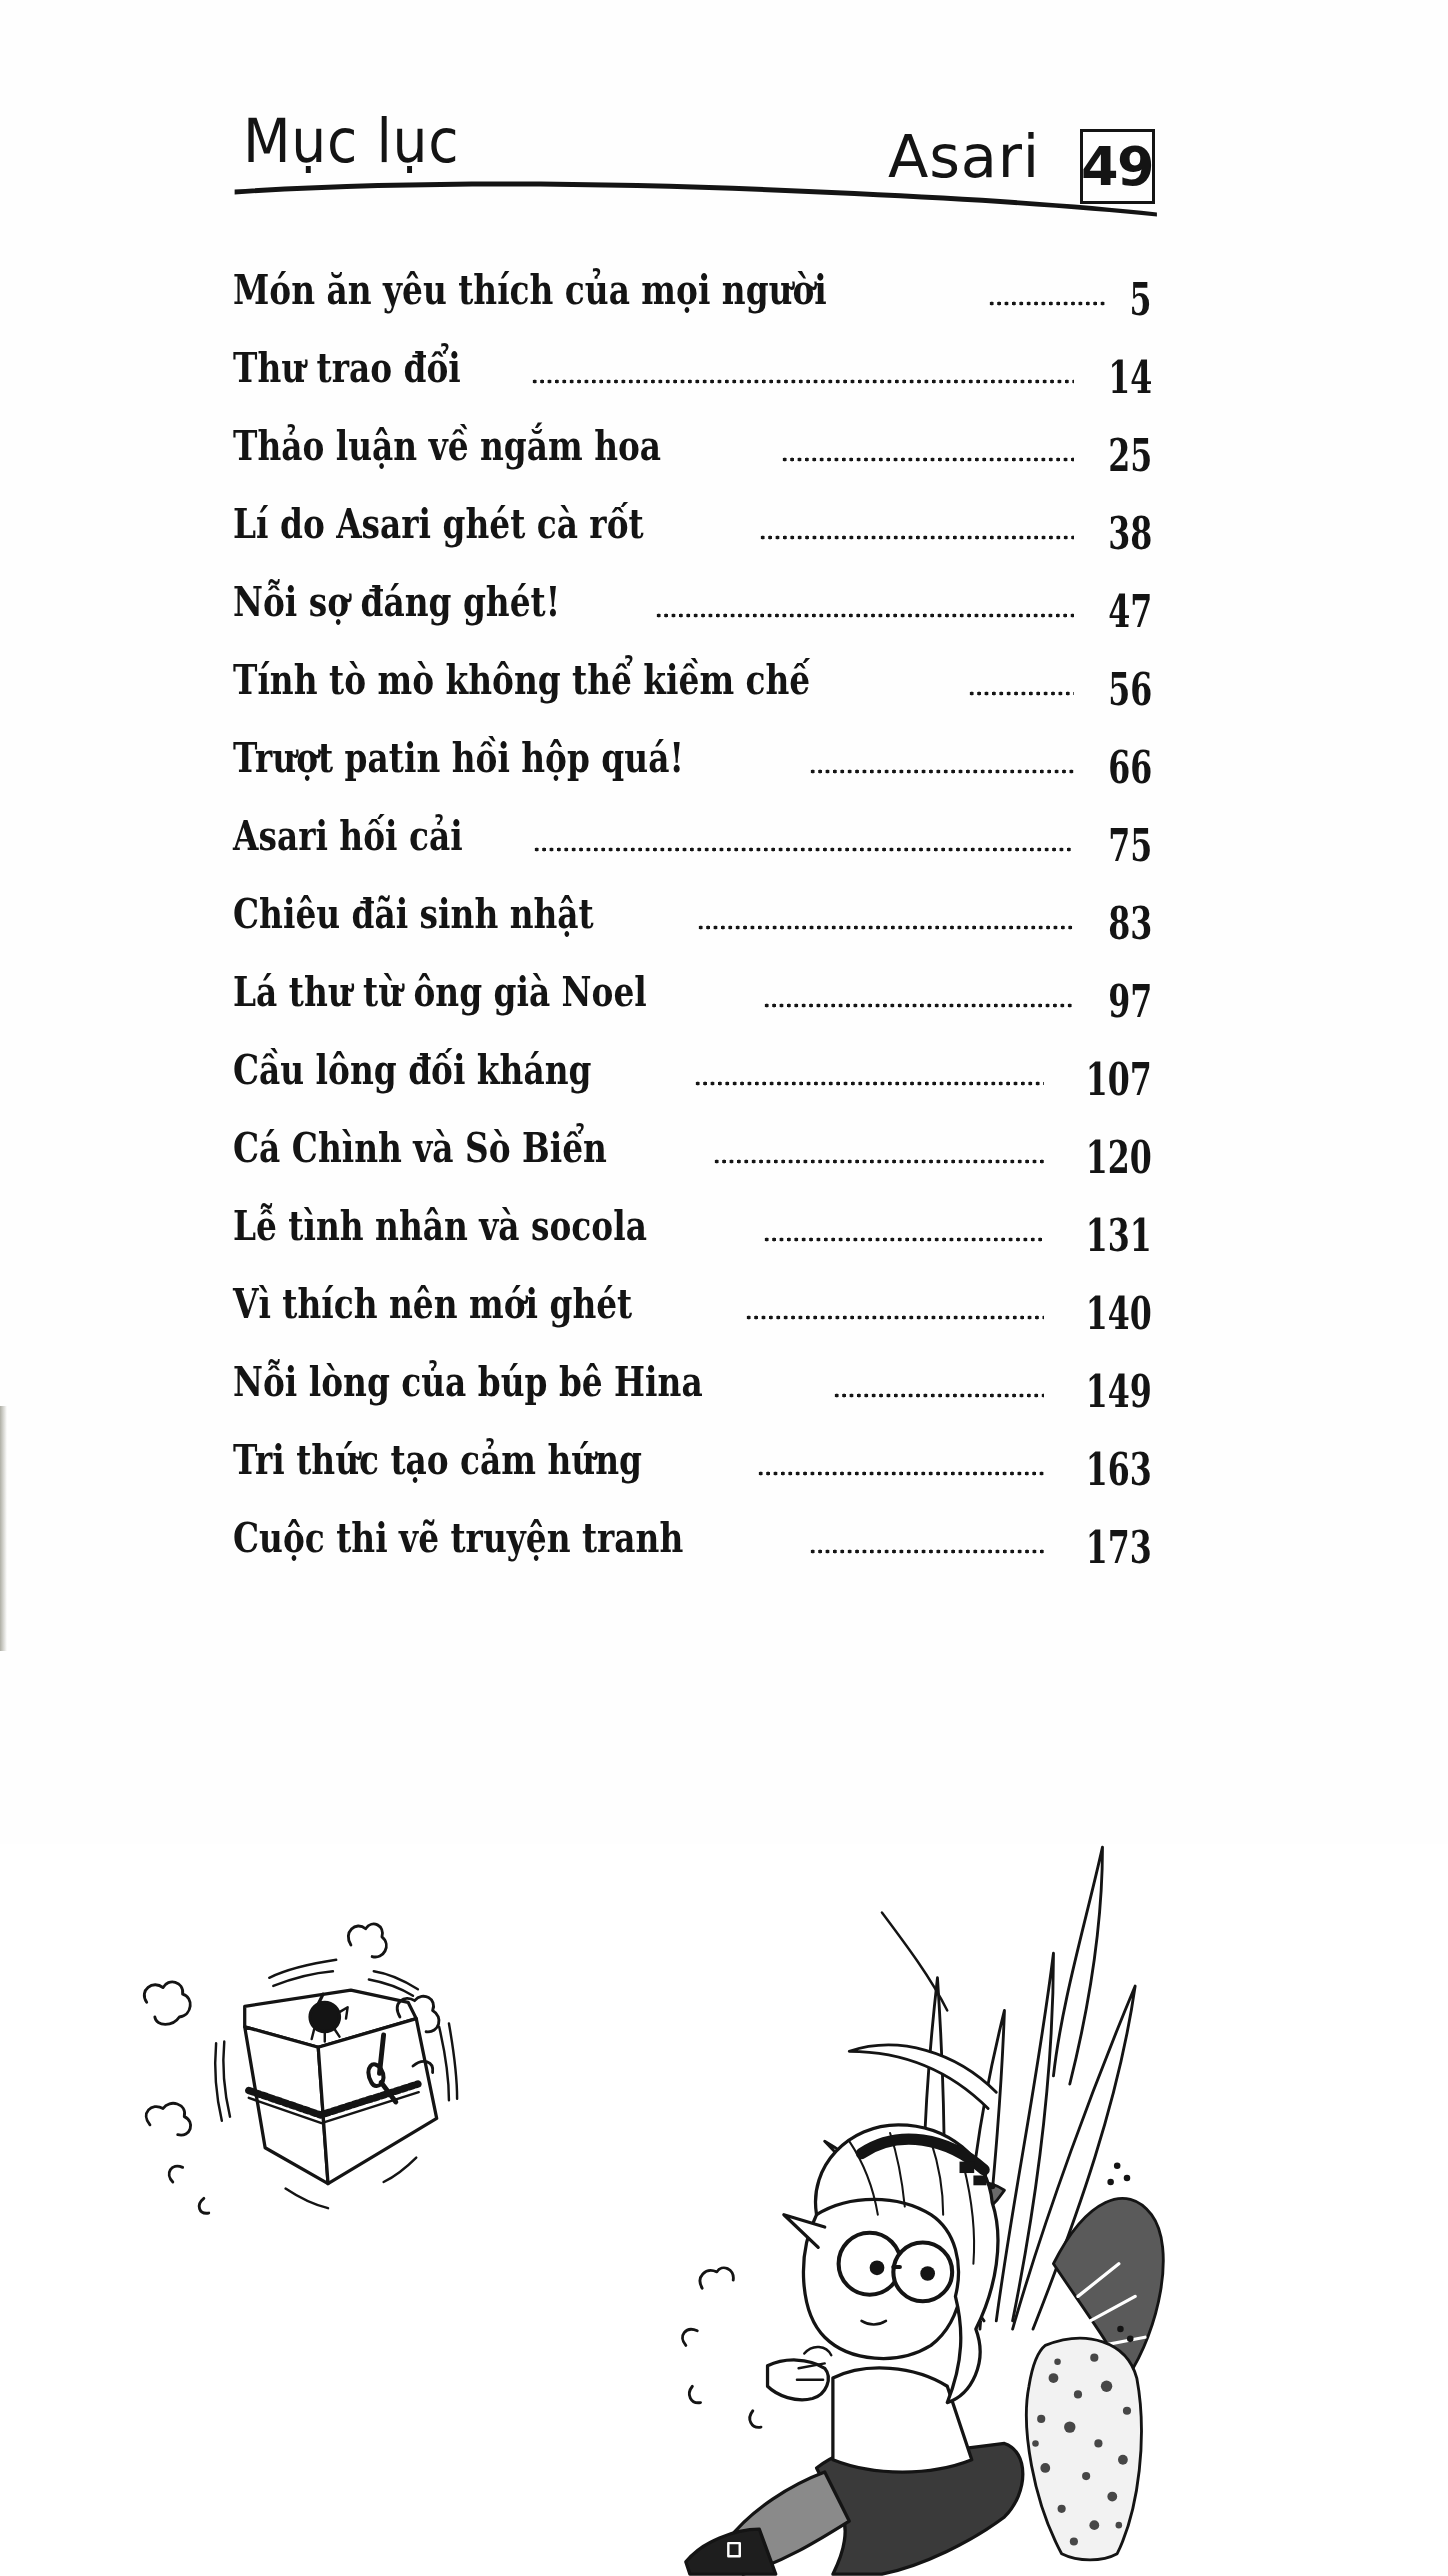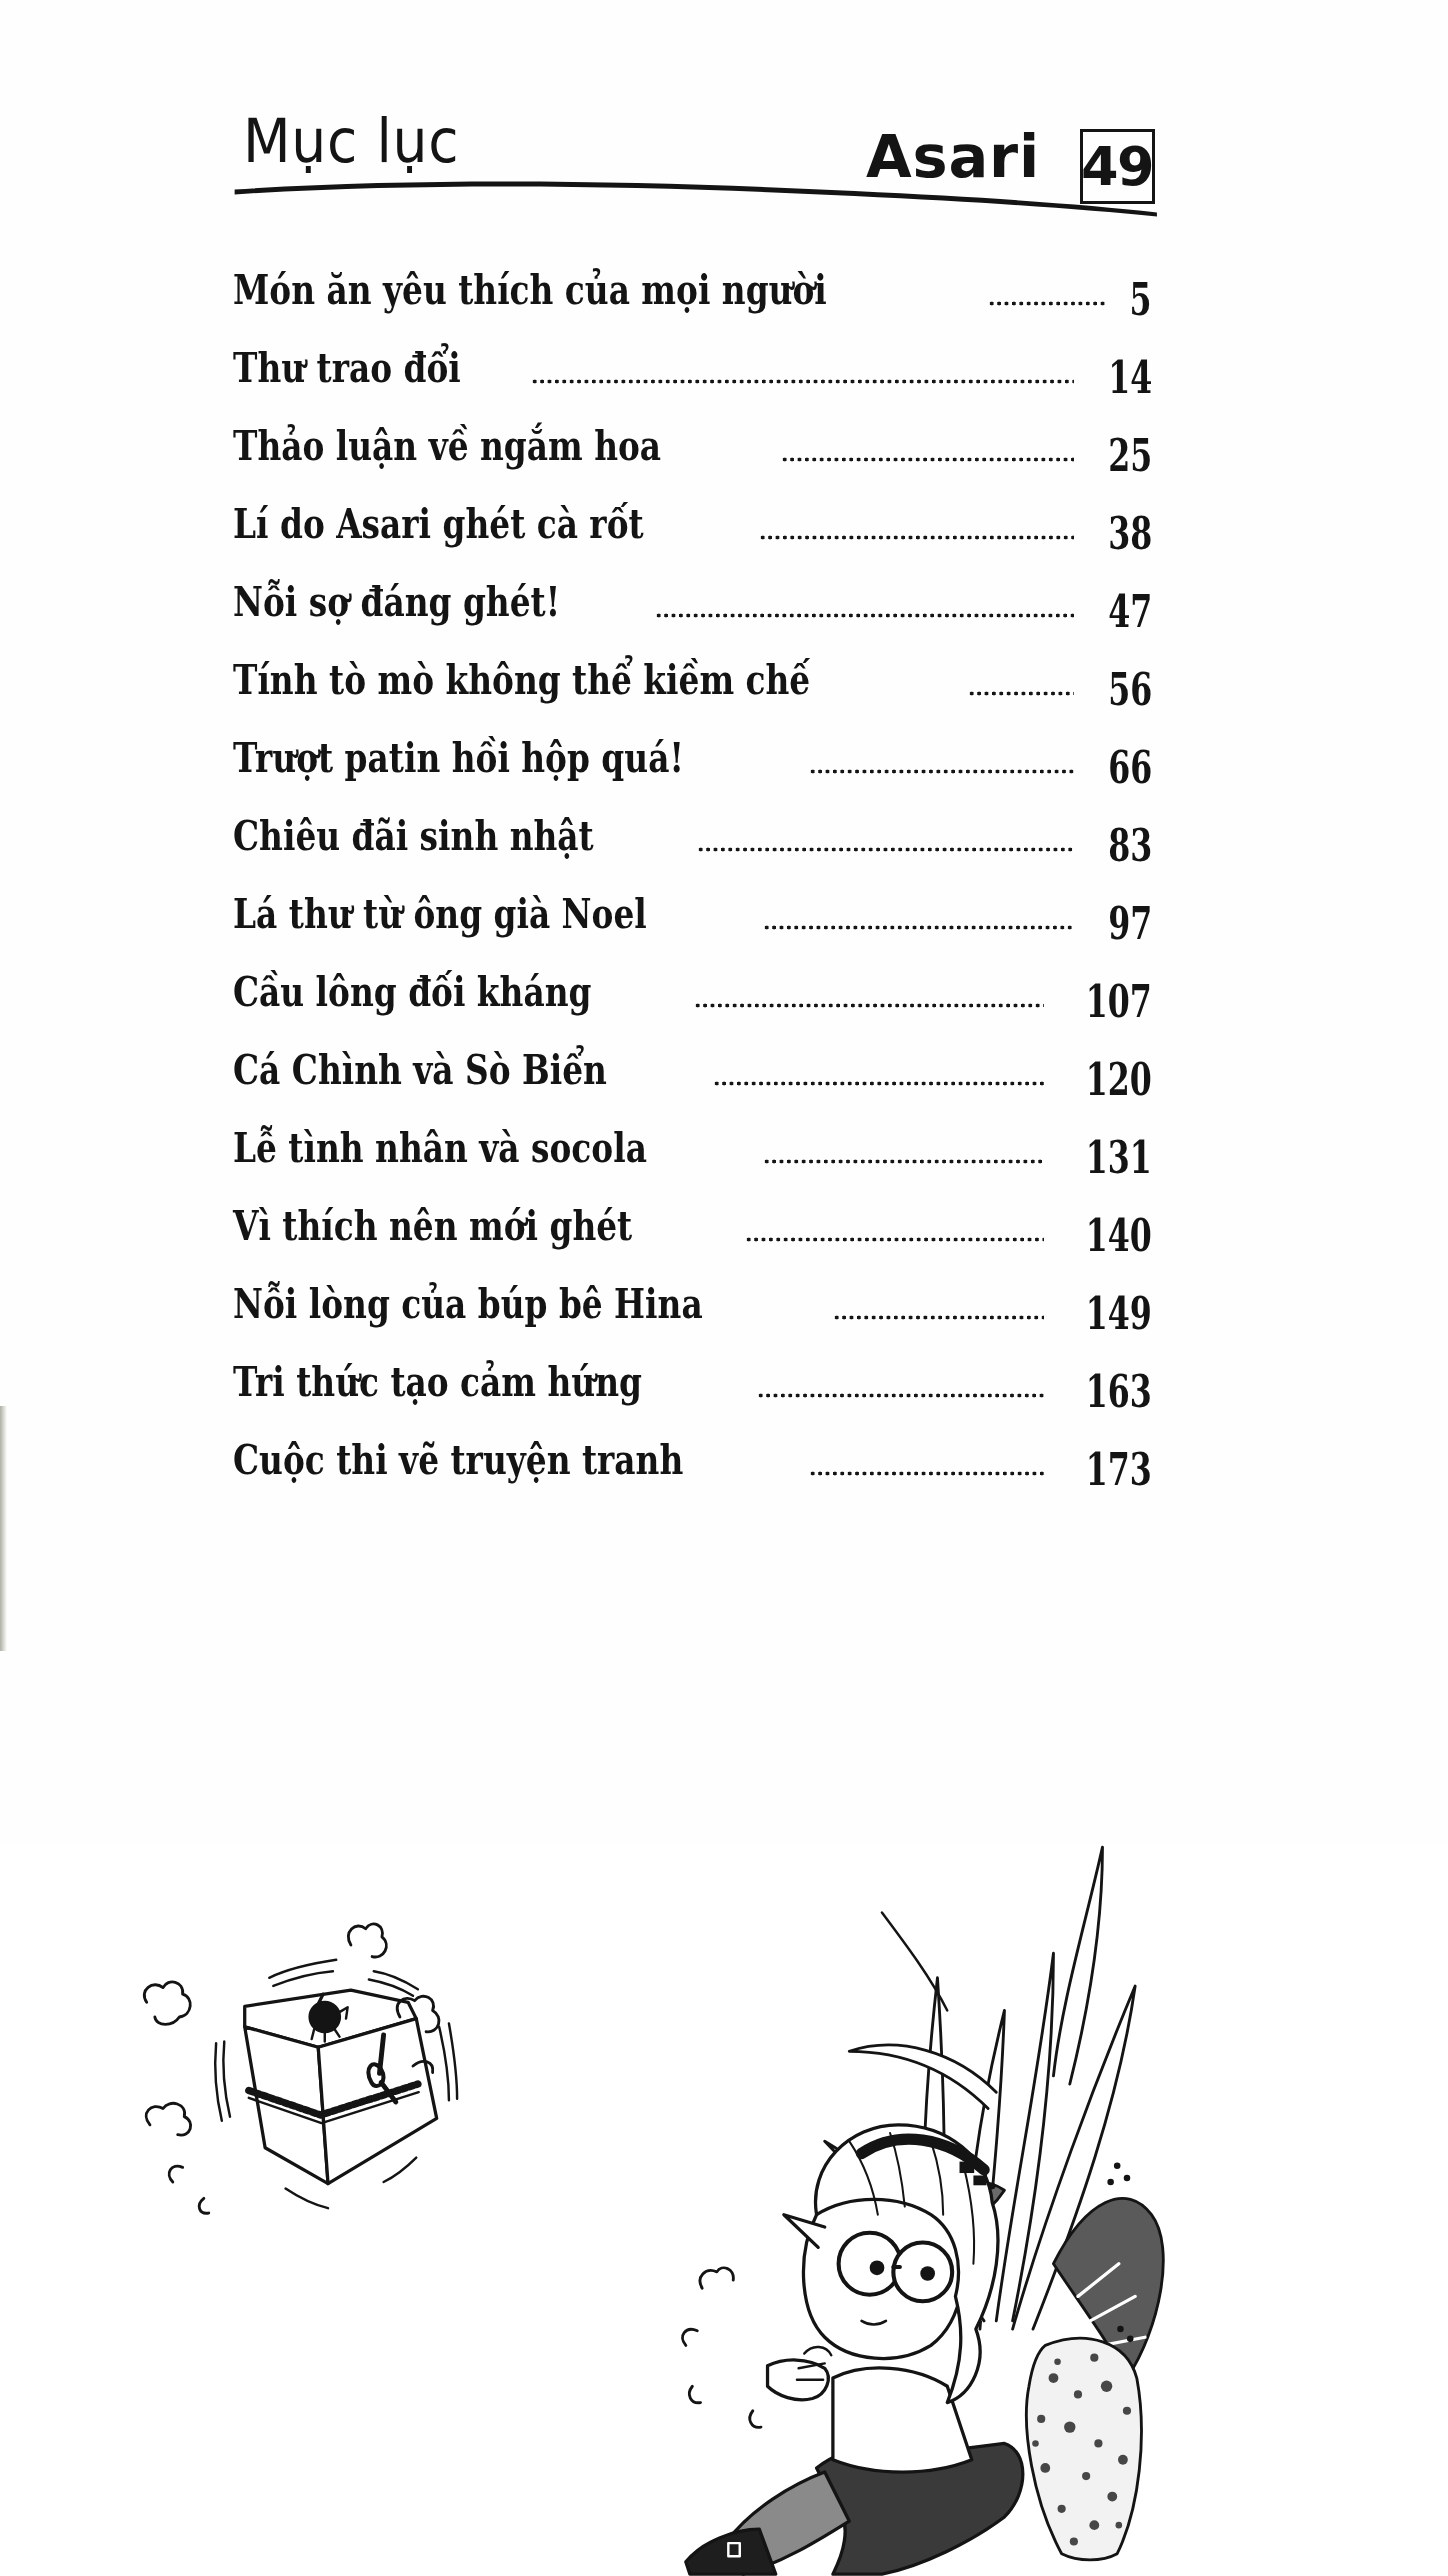--- a/index.html
+++ b/index.html
@@ -48,21 +48,21 @@
       transform: scaleX(0.92);
       transform-origin: left top;
       line-height: 1;
     }
     .header-series {
       position: absolute;
       right: 121px;
       top: 21px;
       font-family: "DejaVu Sans", "Liberation Sans", sans-serif;
       font-size: 59px;
-      font-weight: bold;
+      font-weight: normal;
       line-height: 1;
       letter-spacing: 0.8px;
     }
     .header-volume {
       position: absolute;
       right: 6.5px;
       top: 23px;
       width: 75px;
       height: 75px;
       border: 3.3px solid #141414;
@@ -180,20 +180,25 @@
     </li>
     <li class="toc-entry">
       <span class="toc-title">Tính tò mò không thể kiềm chế</span>
       <span class="toc-leader"></span>
       <span class="toc-page">56</span>
     </li>
     <li class="toc-entry">
       <span class="toc-title">Trượt patin hồi hộp quá!</span>
       <span class="toc-leader"></span>
       <span class="toc-page">66</span>
+    </li>
+    <li class="toc-entry">
+      <span class="toc-title">Asari hối cải</span>
+      <span class="toc-leader"></span>
+      <span class="toc-page">75</span>
     </li>
     <li class="toc-entry">
       <span class="toc-title">Chiêu đãi sinh nhật</span>
       <span class="toc-leader"></span>
       <span class="toc-page">83</span>
     </li>
     <li class="toc-entry">
       <span class="toc-title">Lá thư từ ông già Noel</span>
       <span class="toc-leader"></span>
       <span class="toc-page">97</span>

